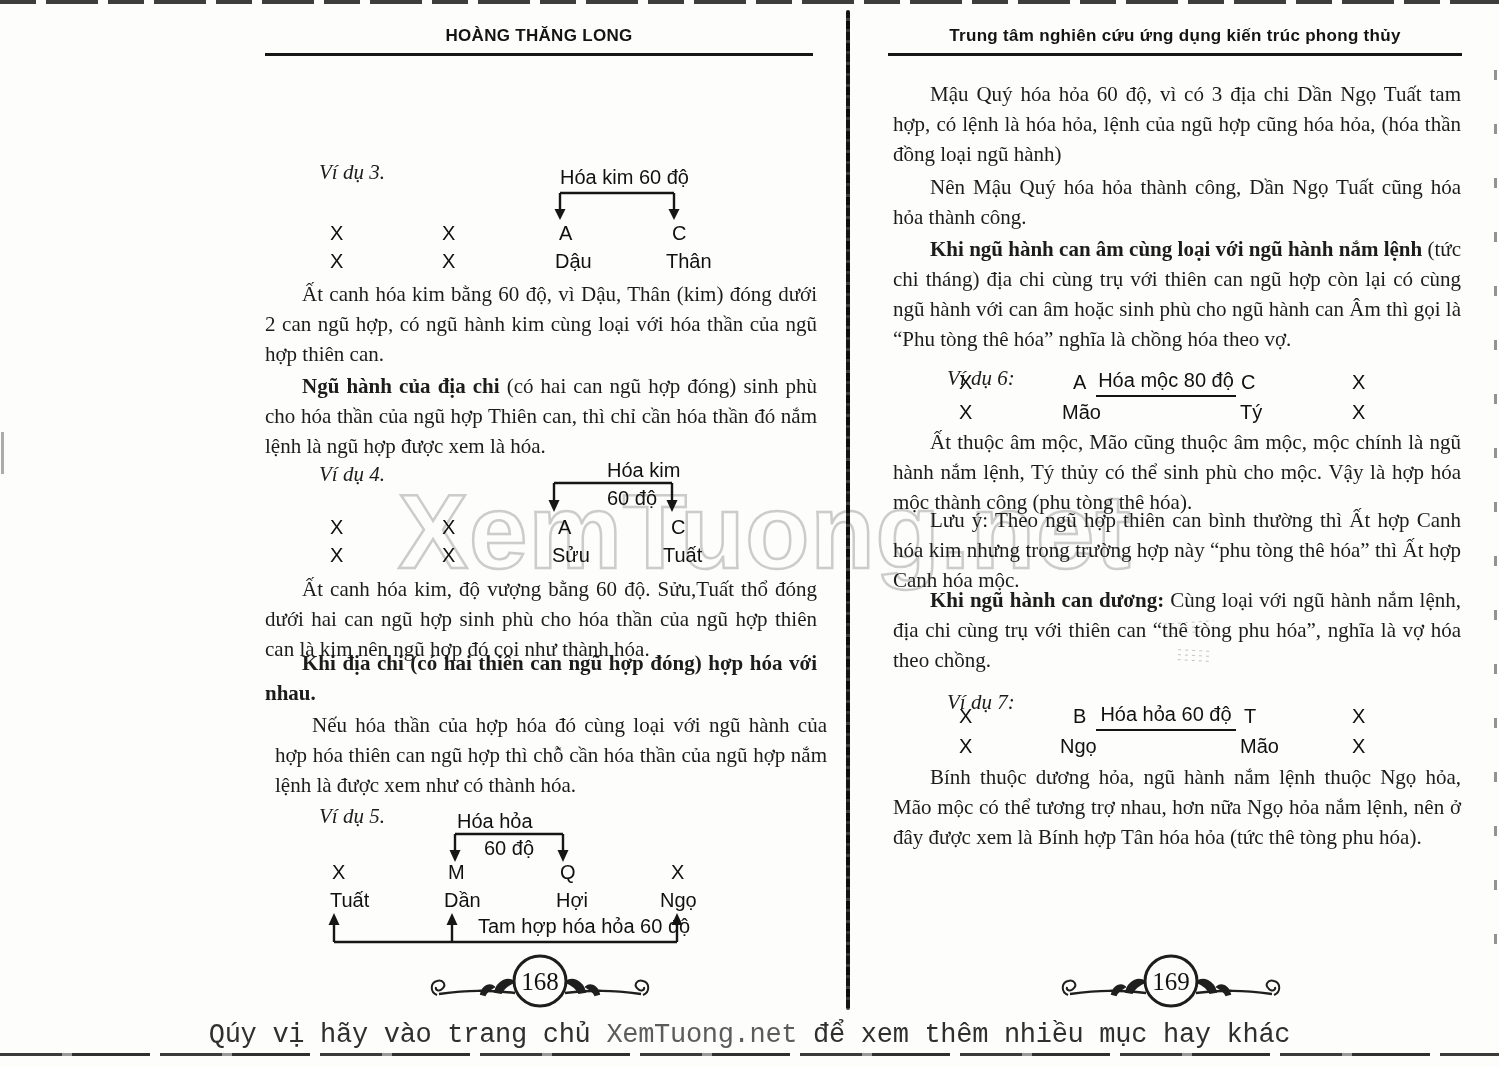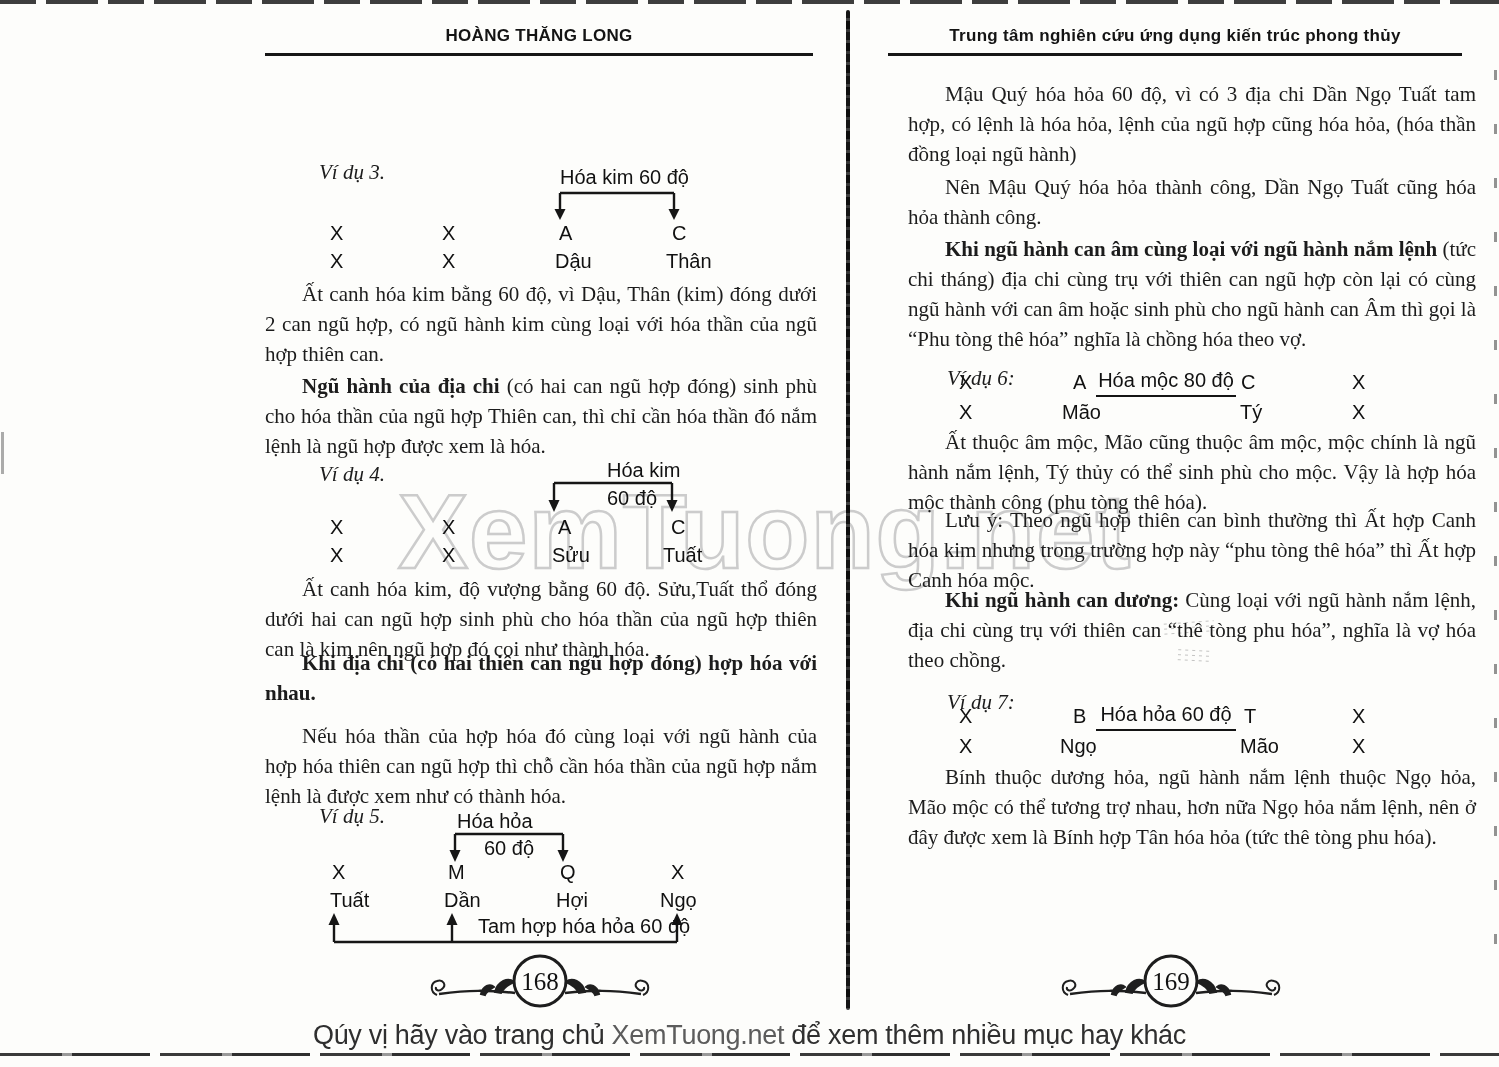--- a/index.html
+++ b/index.html
@@ -25,33 +25,33 @@
   .watermark { position:absolute; left:398px; top:472px; z-index:1;
     font-family:"Liberation Sans","DejaVu Sans",sans-serif; font-weight:bold; font-size:105px; letter-spacing:1px;
     color:transparent; -webkit-text-stroke:2.5px #cccccc; white-space:nowrap; }
   
   .hdr { position:absolute; top:26px; text-align:center; z-index:2;
     font-family:"Liberation Sans","DejaVu Sans",sans-serif; font-weight:bold; font-size:17px; color:#141414;
     padding-bottom:7px; border-bottom:3px solid #161616; letter-spacing:.3px; }
   
   .para { position:absolute; margin:0; width:552px; font-size:21px; line-height:30px; text-align:justify; z-index:2; }
   .para.ind { text-indent:37px; }
-  .para-r { width:568px;margin-left:15px; }
+  .para-r { width:568px; }
   .b { font-weight:bold; }
   .vidu { position:absolute; margin:16px; font-style:italic; font-size:21px; z-index:2; }
   
   .dg { position:absolute; font-family:"Liberation Sans","DejaVu Sans",sans-serif; font-size:20px; color:#111;
     white-space:nowrap; z-index:2; }
   .dg-svg { position:absolute; overflow:visible; z-index:2; }
   .ulabel { text-align:center; border-bottom:2px solid #141414; padding-bottom:3px; }
   
   .orn { position:absolute; width:230px; height:56px; z-index:2; }
   
   .footer { position:absolute; top:1020px; left:0; width:100%; text-align:center; z-index:2;
-    font-family:Liberation Sans, sans-serif; font-size:27px; color:#2f2f2f; letter-spacing:-0.3px; }
+    font-family:Liberation Mono, monospace; font-size:27px; color:#2f2f2f; letter-spacing:-0.3px; }
   .footer .brand { color:#5c5c5c; }
 </style>
 </head>
 <body>
 
 <div class="page">
 
   <div class="top-edge"></div>
   <div class="binding"></div>
   <div class="right-edge"></div>
@@ -110,21 +110,21 @@
     <span class="dg" style="left:330px; top:544px;">X</span>
     <span class="dg" style="left:442px; top:544px;">X</span>
     <span class="dg" style="left:552px; top:544px;">Sửu</span>
     <span class="dg" style="left:663px; top:544px;">Tuất</span>
   </div>
 
   <p class="para ind" style="left:265px; top:574px;">Ất canh hóa kim, độ vượng bằng 60 độ. Sửu,Tuất thổ đóng dưới hai can ngũ hợp sinh phù cho hóa thần của ngũ hợp thiên can là kim nên ngũ hợp đó coi như thành hóa.</p>
 
   <p class="para ind b" style="left:265px; top:648px;">Khi địa chi (có hai thiên can ngũ hợp đóng) hợp hóa với nhau.</p>
 
-  <p class="para ind" style="left:265px; top:710px;margin-top:11px;">Nếu hóa thần của hợp hóa đó cùng loại với ngũ hành của hợp hóa thiên can ngũ hợp thì chỗ cần hóa thần của ngũ hợp nắm lệnh là được xem như có thành hóa.</p>
+  <p class="para ind" style="left:275px; top:710px;">Nếu hóa thần của hợp hóa đó cùng loại với ngũ hành của hợp hóa thiên can ngũ hợp thì chỗ cần hóa thần của ngũ hợp nắm lệnh là được xem như có thành hóa.</p>
 
   <p class="vidu" style="left:303px; top:788px;">Ví dụ 5.</p>
 
   <div class="dg" style="left:457px; top:810px;">Hóa hỏa</div>
   <svg class="dg-svg" style="left:450px; top:830px;" width="118" height="34">
     <path d="M5,4 H113" stroke="#161616" stroke-width="2.4" fill="none"></path>
     <path d="M5,4 V21 M113,4 V21" stroke="#161616" stroke-width="2.4" fill="none"></path>
     <polygon points="-0.5,20 10.5,20 5,32" fill="#161616"></polygon>
     <polygon points="107.5,20 118.5,20 113,32" fill="#161616"></polygon>
   </svg>

